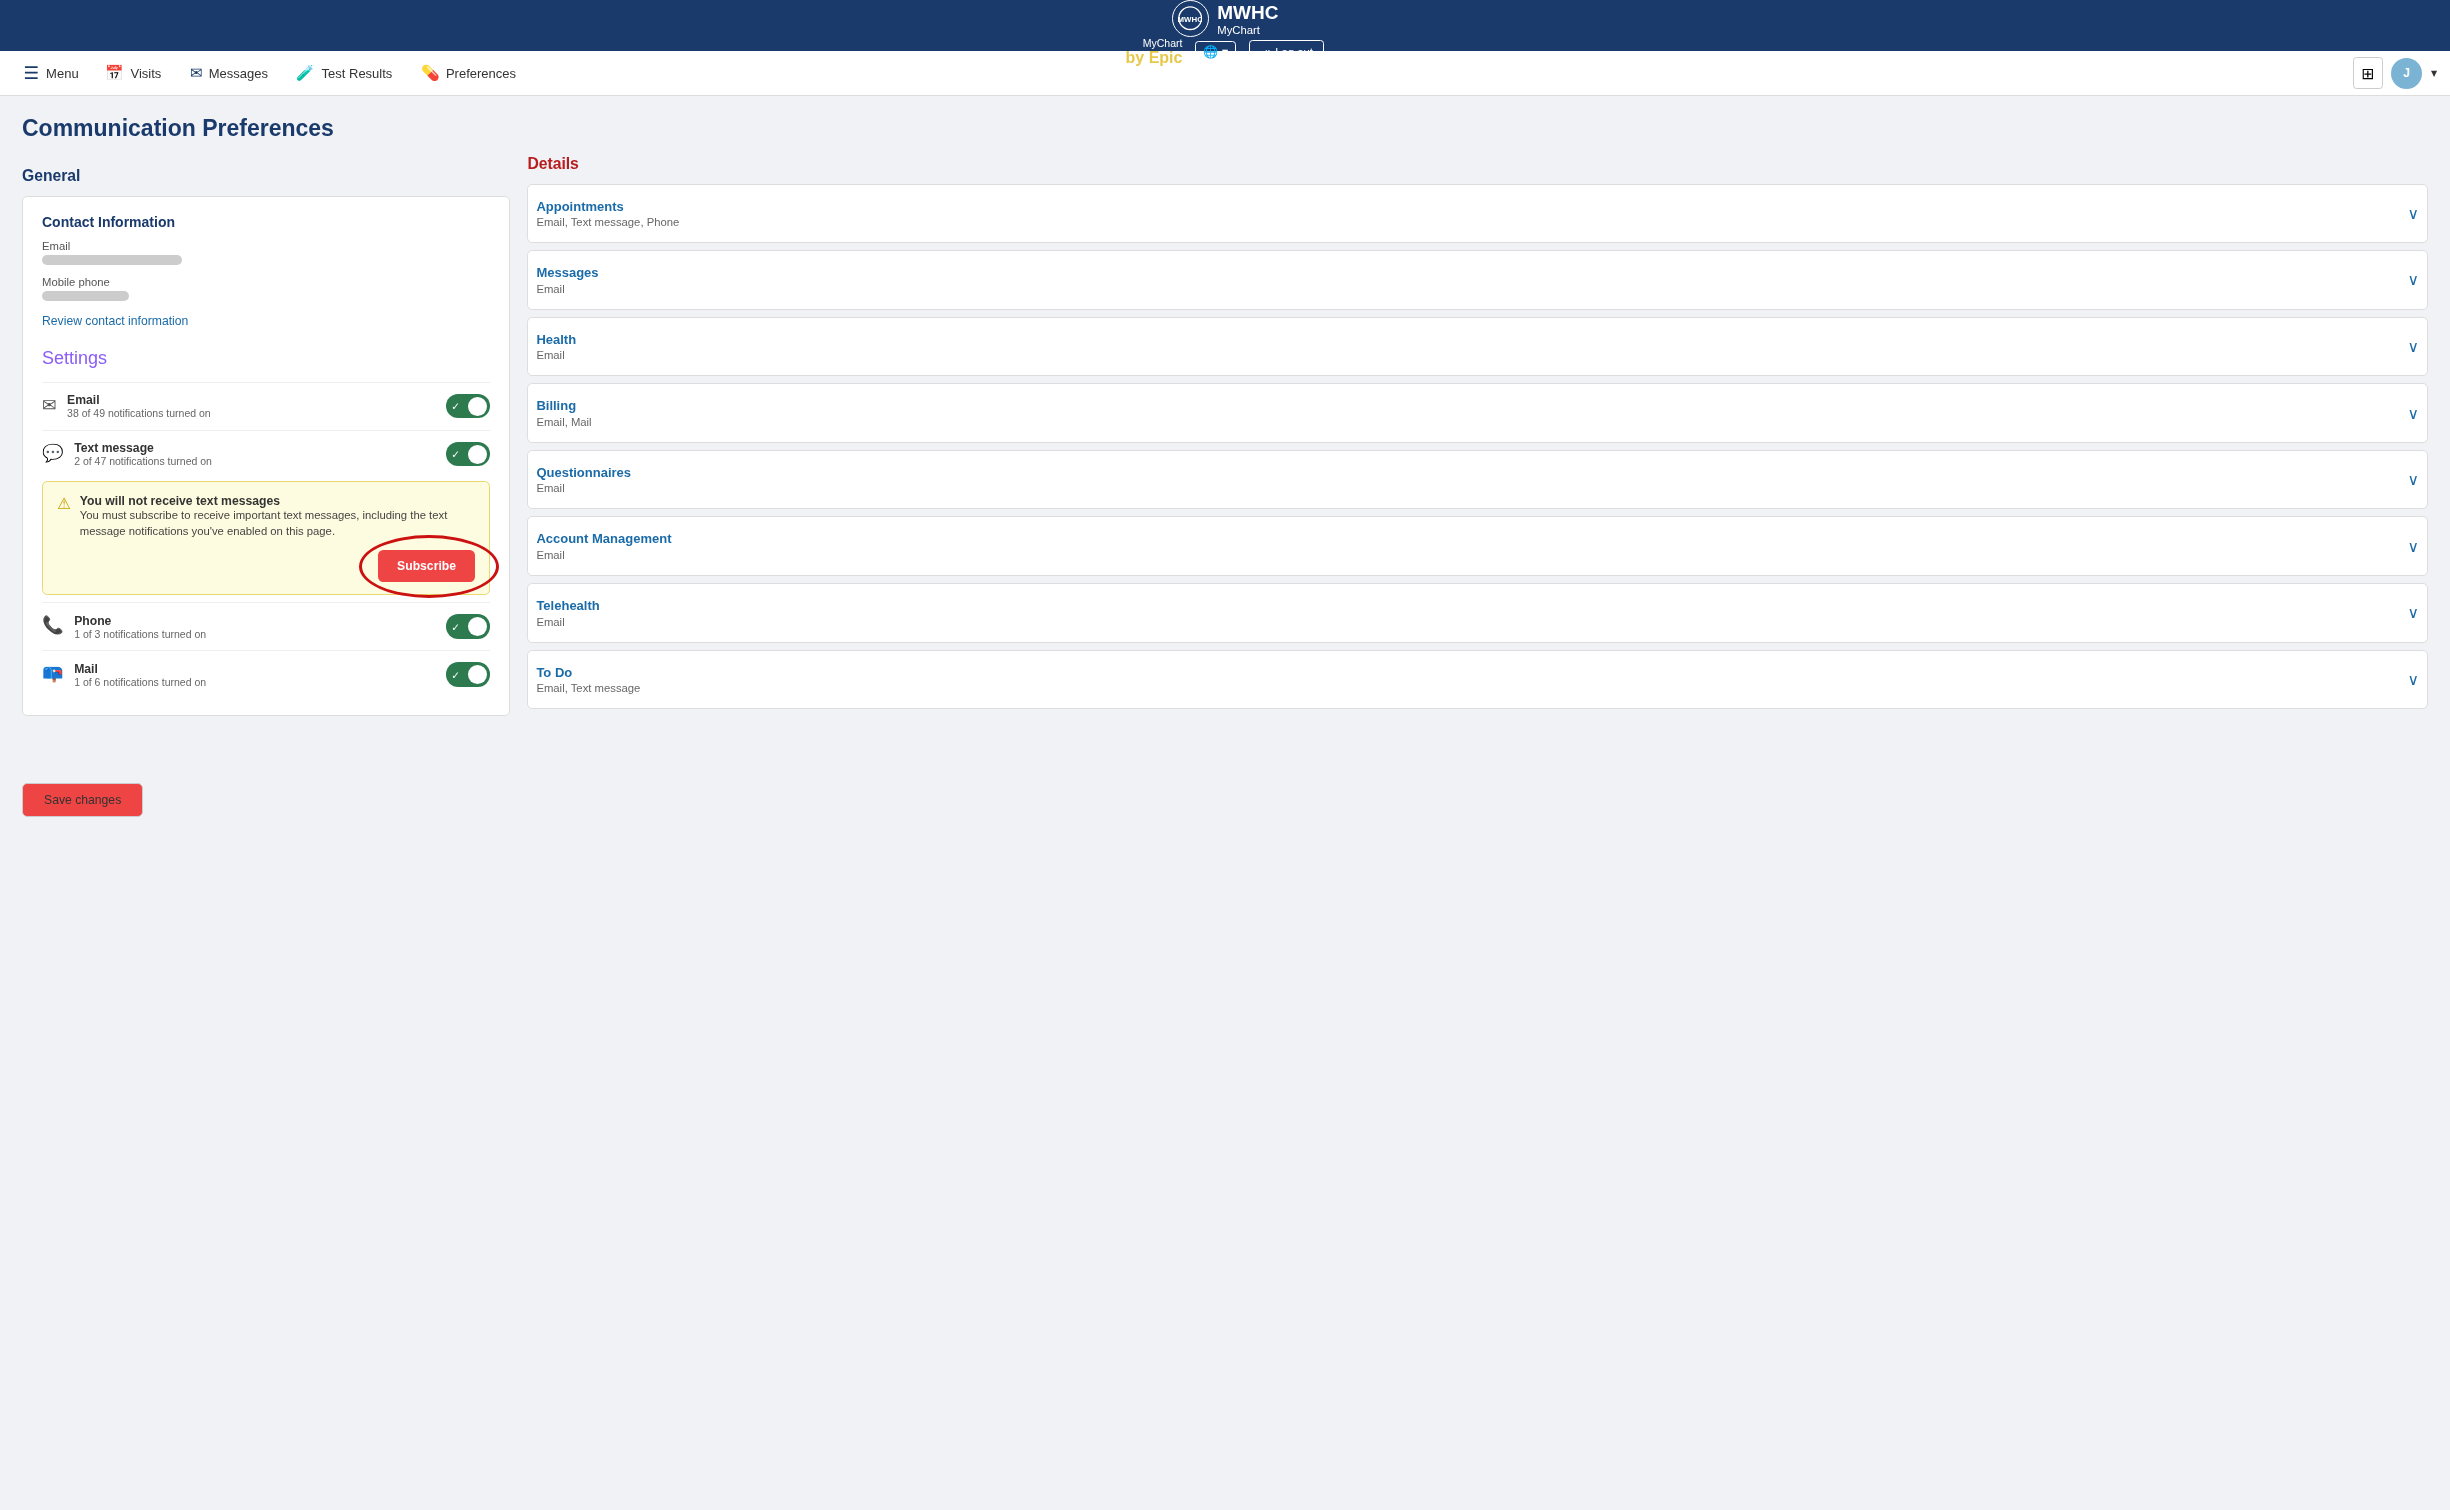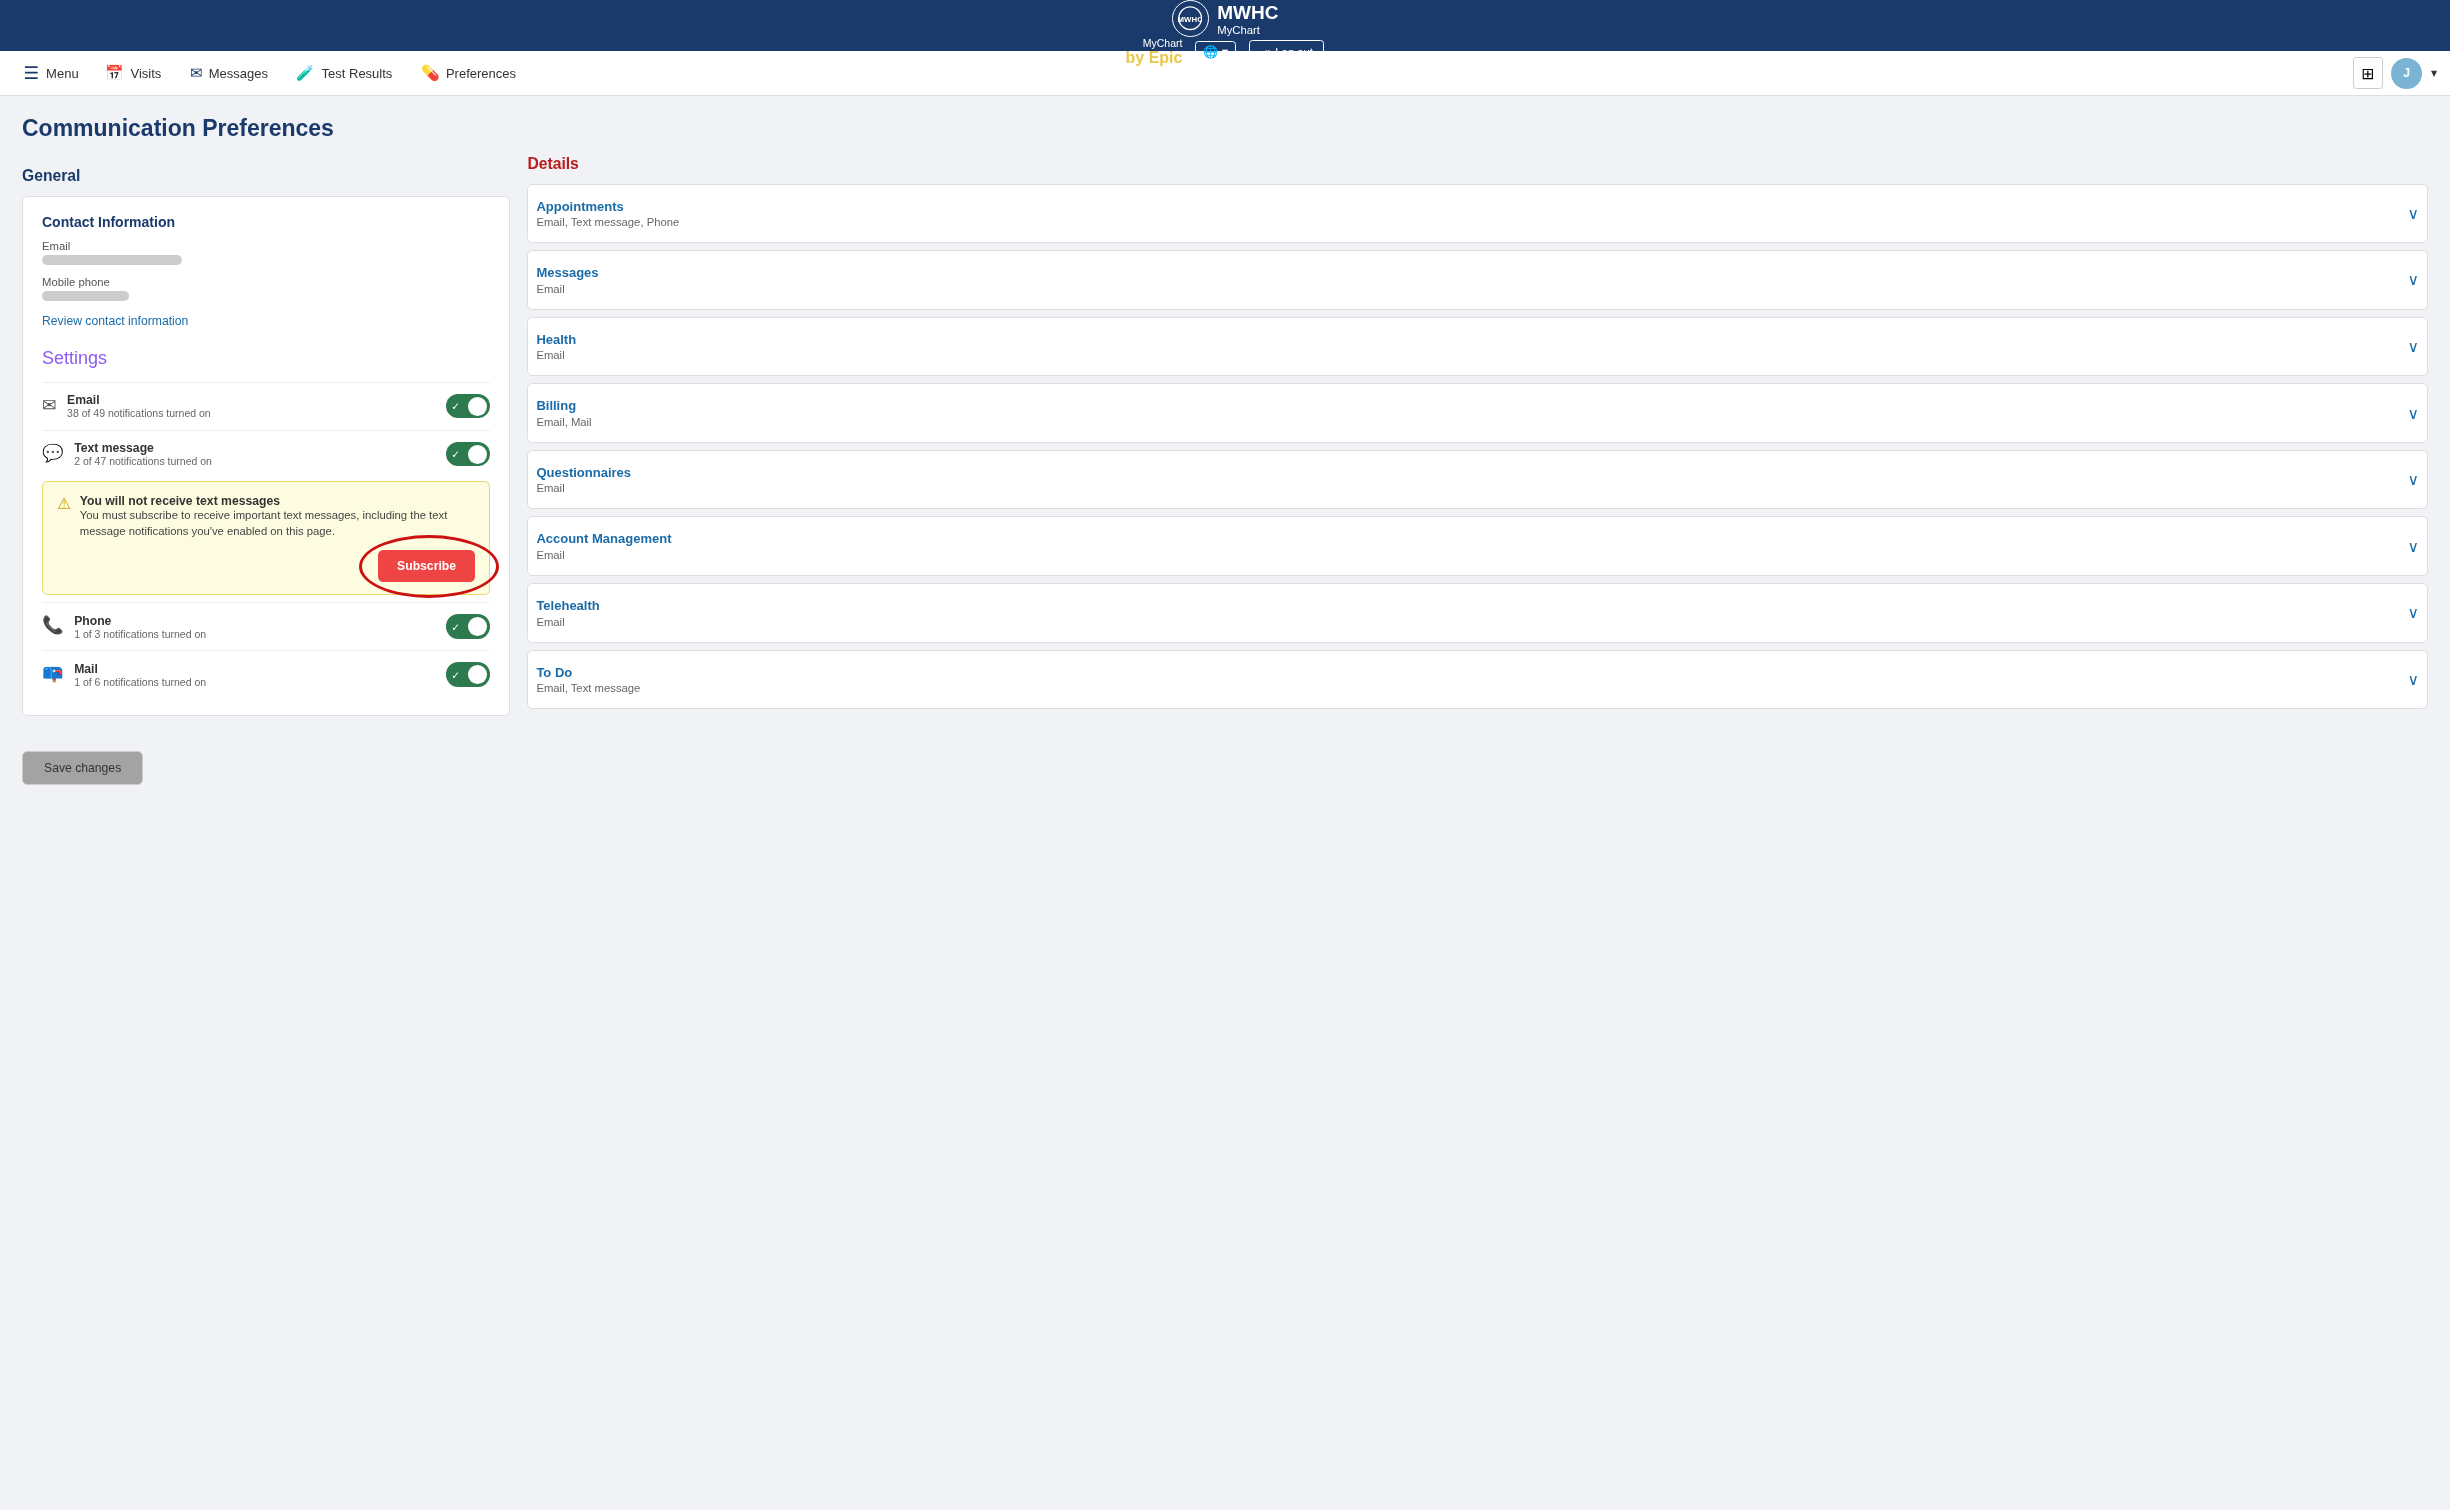--- a/index.html
+++ b/index.html
@@ -182,23 +182,24 @@
       display: flex; align-items: center; justify-content: space-between;
       cursor: pointer;
     }
     .detail-card-title { font-size: 13px; color: #1a6ba8; font-weight: 600; }
     .detail-card-sub { font-size: 11.3px; color: #666; margin-top: 2.6px; }
     .chevron { color: #1a6ba8; font-size: 15.7px; }
 
     
     .save-area { padding: 13px 22px; }
     .save-btn {
-      background: #a3a3a3; color: #333; border: 0.9px solid #ccc;
+      background: #ef4444; color: #333; border: 0.9px solid #ccc;
       border-radius: 5.2px; padding: 8.7px 21px; font-size: 12.2px;
       cursor: pointer;
+      margin-top: 32px;
     }
   </style>
 </head>
 <body>
 
 <div class="top-header">
   <div class="logo-area">
     <div class="logo-circle">
       <svg width="24.4" height="24.4" viewBox="0 0 28 28" style="font-size:11px">
         <circle cx="14" cy="14" r="13" stroke="#fff" stroke-width="1.5" fill="none"></circle>

